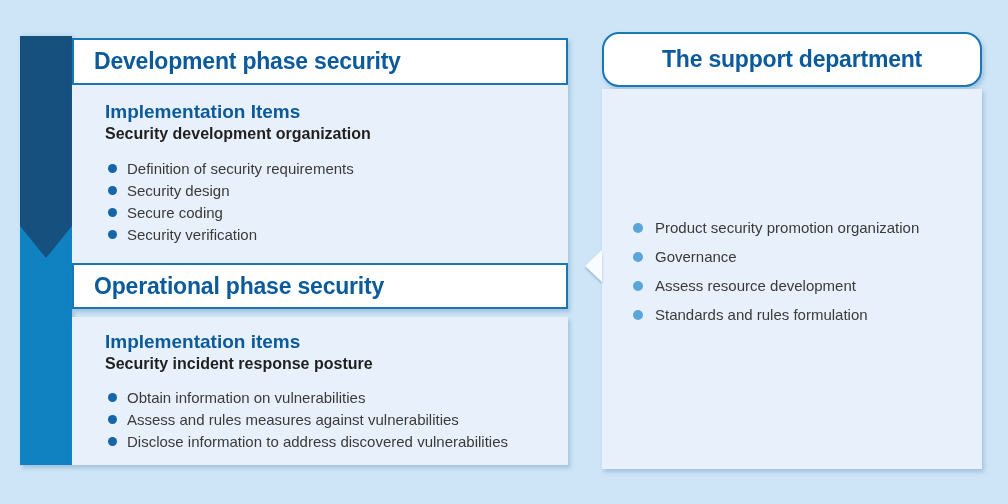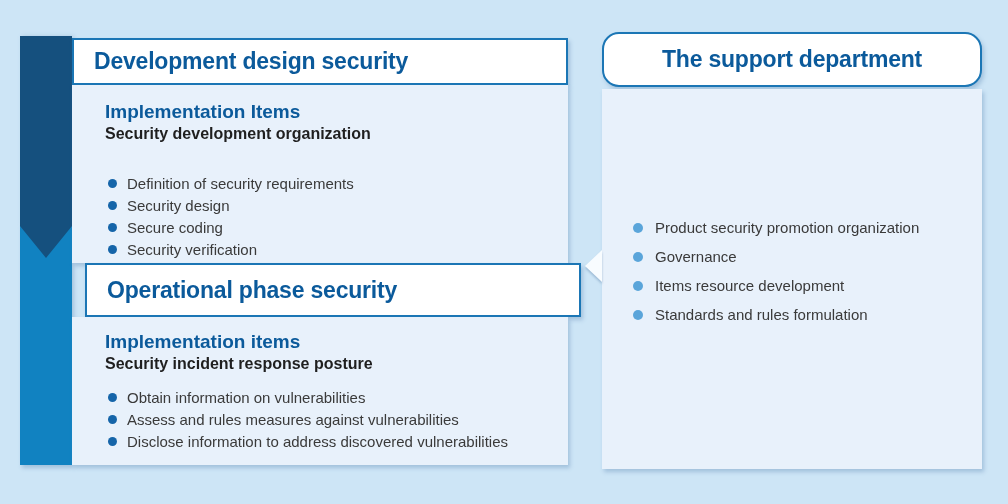--- a/index.html
+++ b/index.html
@@ -34,42 +34,42 @@
     position: absolute; box-sizing: border-box;
     background: #ffffff; border: 2px solid #1b76b5;
     display: flex; align-items: center;
     box-shadow: 2px 3px 4px rgba(110,150,190,0.45);
   }
   .panel-header h2 {
     margin: 0; font-size: 23px; font-weight: bold; color: #0b5a9b;
     letter-spacing: -0.2px; white-space: nowrap;
   }
   .hdr-dev     { left: 72px; top: 38px;  width: 496px; height: 47px; padding-left: 20px; }
-  .hdr-ops     { left: 85px; top: 263px; width: 496px; height: 54px; padding-left: 20px; }
+  .hdr-ops     { left: 72px; top: 263px; width: 496px; height: 46px; padding-left: 20px; }
   .hdr-support { left: 602px; top: 32px; width: 380px; height: 55px; justify-content: center; border-radius: 17px; }
 
   .panel-body {
     position: absolute; box-sizing: border-box;
     background: #e8f1fb;
     box-shadow: 2px 3px 4px rgba(110,150,190,0.45);
   }
   .body-dev     { left: 72px; top: 85px;  width: 496px; height: 178px; padding: 16px 0 0 33px; }
   .body-ops     { left: 72px; top: 317px; width: 496px; height: 148px; padding: 14px 0 0 33px; }
   .body-support { left: 602px; top: 89px; width: 380px; height: 380px; padding: 124px 16px 0 31px; }
 
   .panel-body h3 {
     margin: 0; font-size: 19px; font-weight: bold; color: #0b5a9b; line-height: 22px;
   }
   .panel-body h4 {
     margin: 0; font-size: 16px; font-weight: bold; color: #1f1f1f; line-height: 21px;
   }
 
   
   ul { list-style: none; margin: 0; padding: 0; }
-  .body-dev ul, .body-ops ul { margin-top: 28px; margin-left: 3px; }
+  .body-dev ul, .body-ops ul { margin-top: 13px; margin-left: 3px; }
   .body-ops ul { margin-top: 12px; text-align: center; }
   li { display: flex; align-items: center; height: 22px; white-space: nowrap; }
   .body-support li { height: 29px; }
   .li-text { font-size: 15px; color: #3a3a3a; }
   .dot {
     flex: none; width: 9px; height: 9px; border-radius: 50%;
     margin-right: 10px; background: #1565a9;
   }
   .light-dots .dot { width: 10px; height: 10px; background: #5aa5da; margin-right: 12px; }
 
@@ -85,21 +85,21 @@
 </head>
 <body>
 
 <div class="canvas">
 
   <div class="band-light"></div>
   <div class="band-navy"></div>
   <div class="band-tip"></div>
 
   <section class="panel-header hdr-dev">
-    <h2>Development design security</h2>
+    <h2>Development phase security</h2>
   </section>
   <section class="panel-body body-dev">
     <h3>Implementation Items</h3>
     <h4>Security development organization</h4>
     <ul class="dark-dots">
         <li>
           <span class="dot"></span>
           <span class="li-text">Definition of security requirements</span>
         </li>
         <li>
@@ -148,21 +148,21 @@
         <li>
           <span class="dot"></span>
           <span class="li-text">Product security promotion organization</span>
         </li>
         <li>
           <span class="dot"></span>
           <span class="li-text">Governance</span>
         </li>
         <li>
           <span class="dot"></span>
-          <span class="li-text">Items resource development</span>
+          <span class="li-text">Assess resource development</span>
         </li>
         <li>
           <span class="dot"></span>
           <span class="li-text">Standards and rules formulation</span>
         </li>
       </ul>
   </section>
 
 </div>
 

